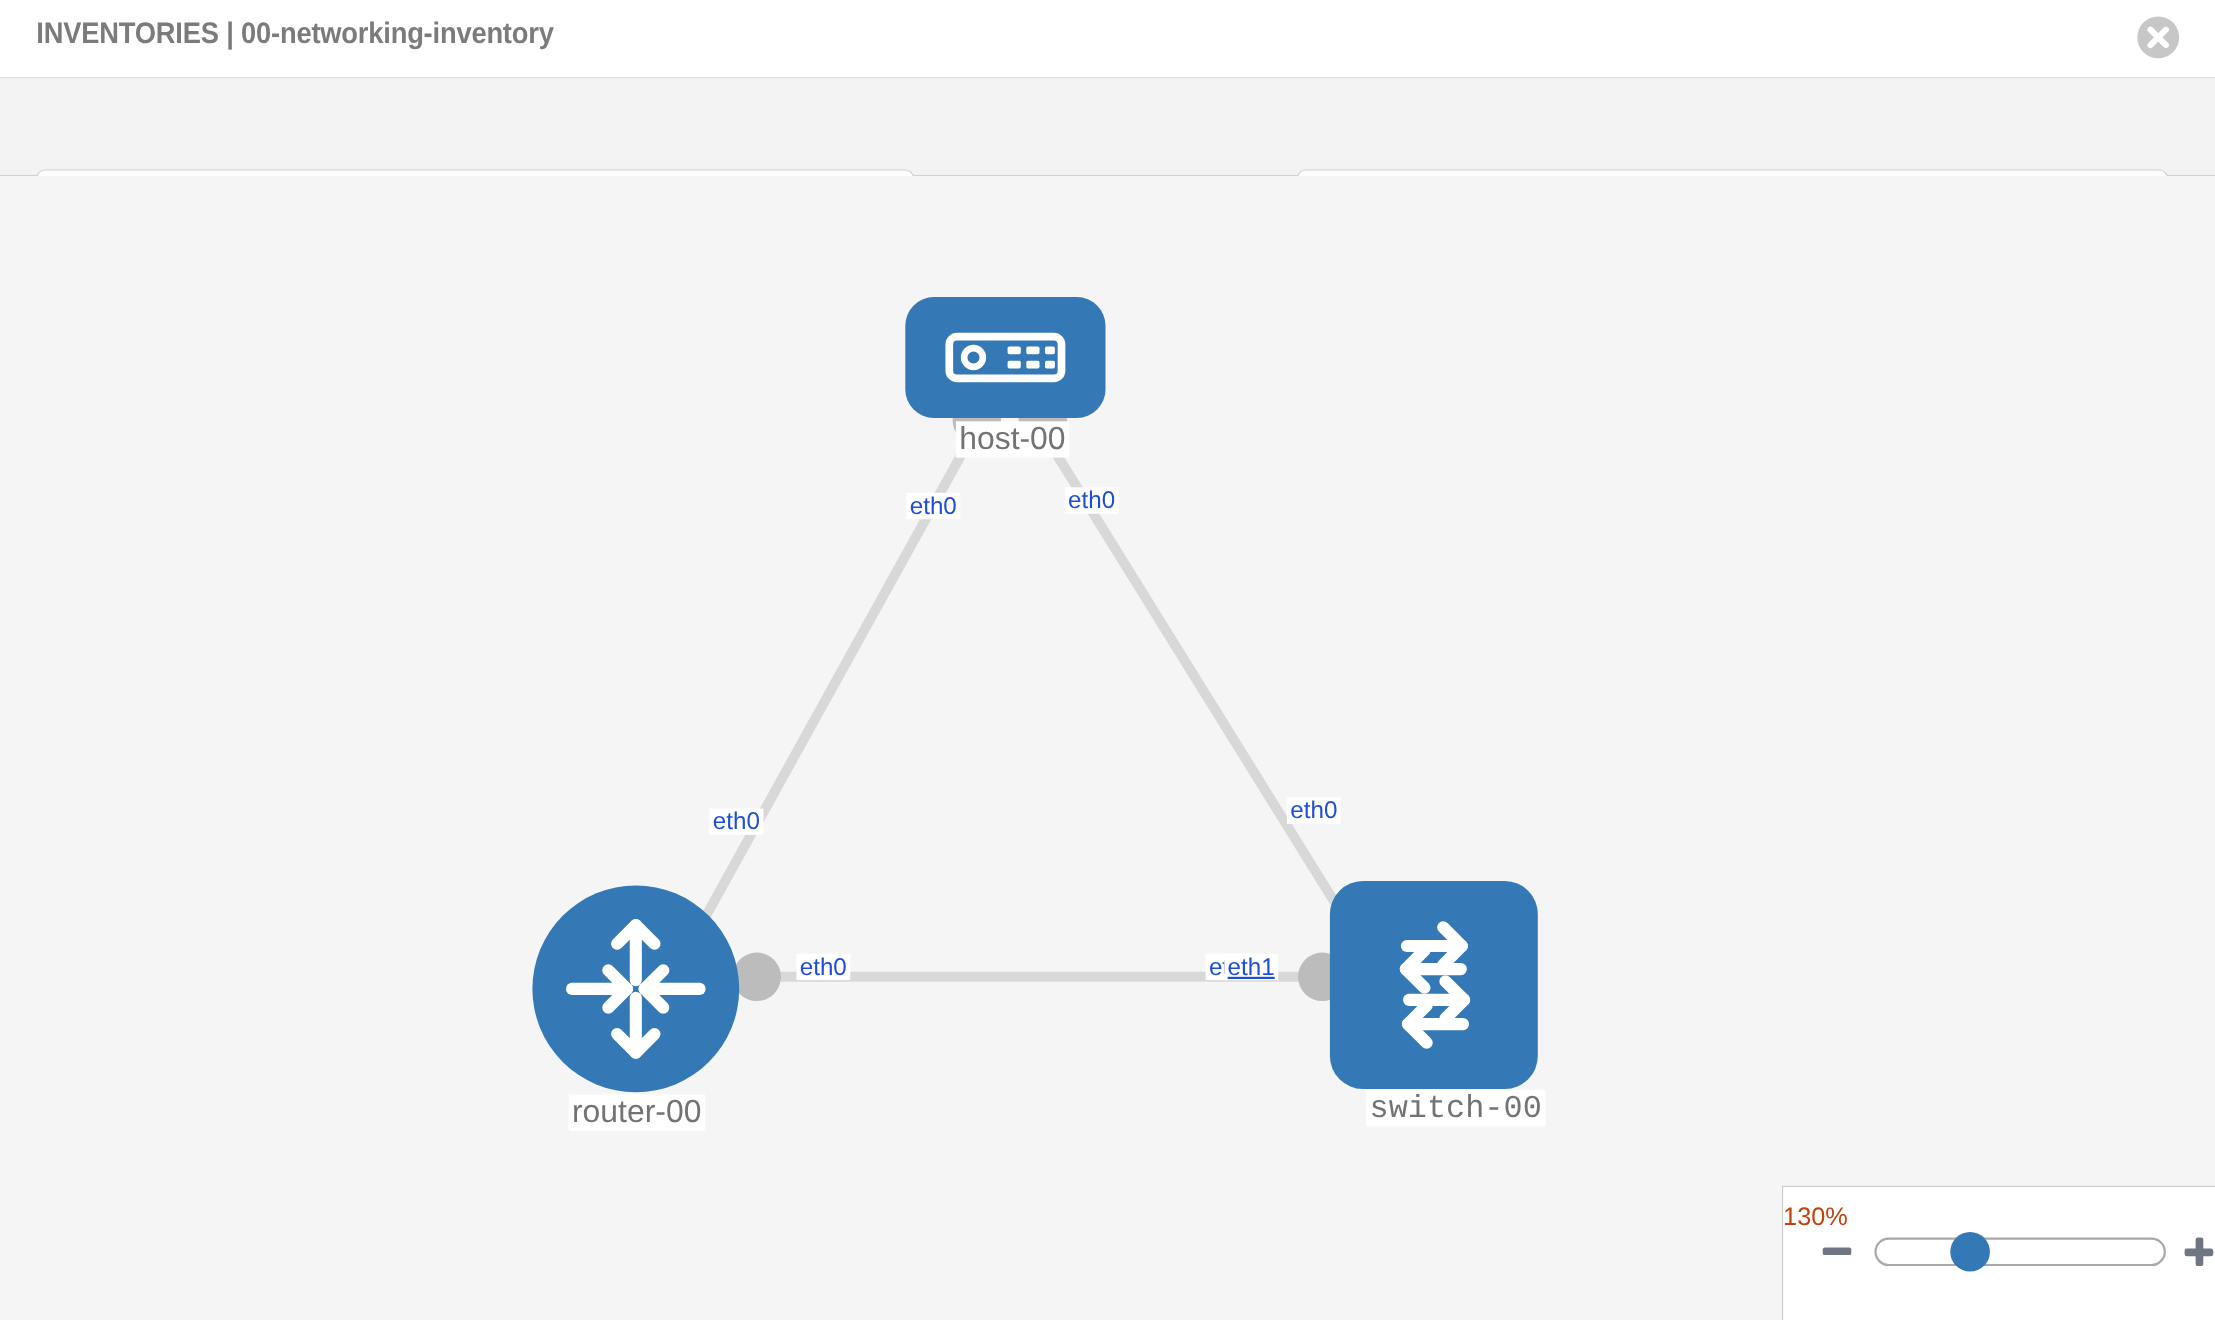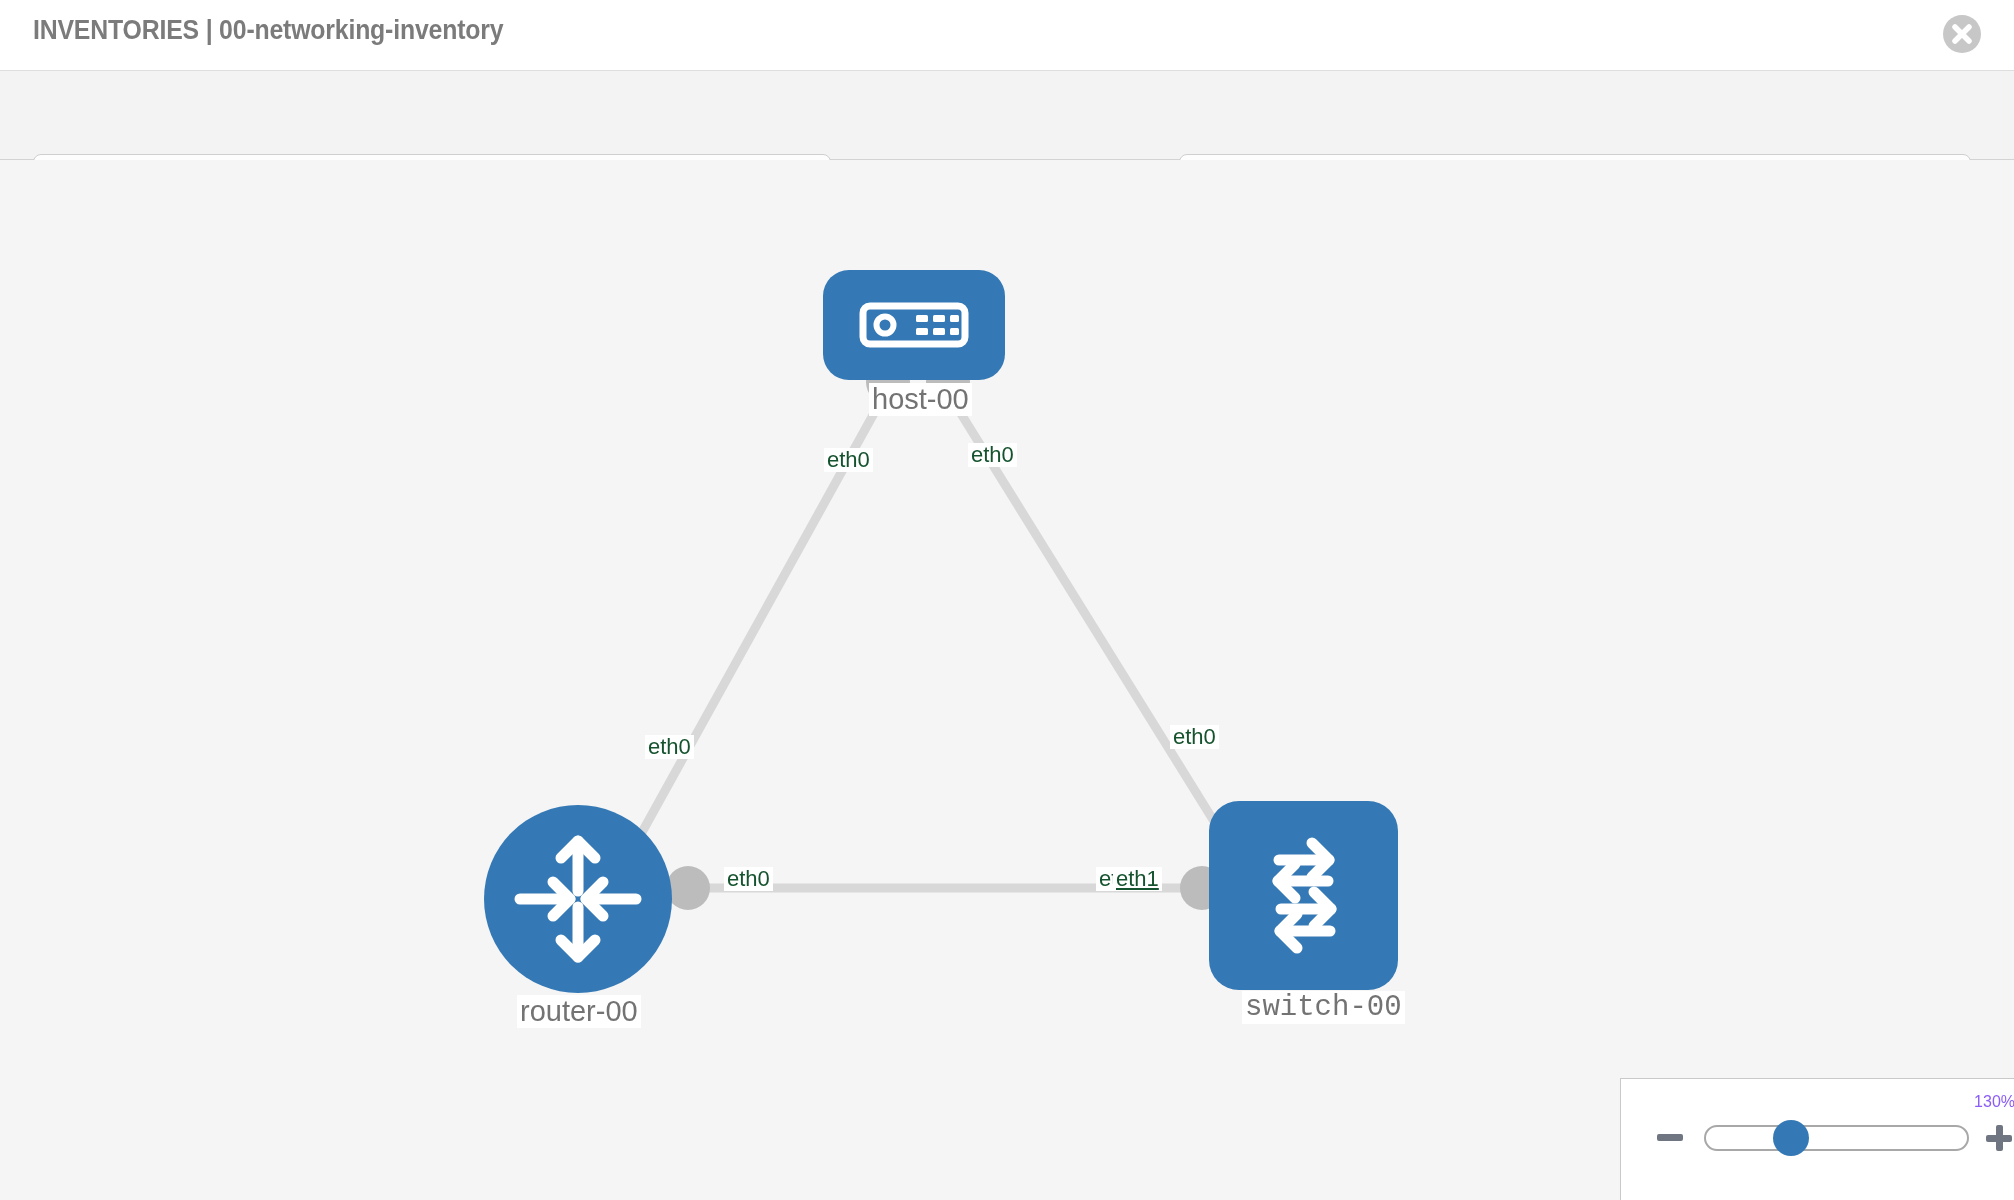--- a/index.html
+++ b/index.html
@@ -81,36 +81,36 @@
   .node-shape svg { display:block; }
 
   .node-label {
     position: absolute; white-space: nowrap;
     font-size: 29px; color: #737373;
     background: #ffffff;
     line-height: 1.0; padding: 2px 3px;
   }
   .iface-label {
     position: absolute; white-space: nowrap;
-    font-size: 22px; color: #14532d;
+    font-size: 22px; color: #1d4ed8;
     background: #ffffff;
     line-height: 1.0; padding: 1px 3px;
   }
 
   
   .zoom-panel {
     position: absolute; left: 1620px; top: 1078px;
     width: 394px; height: 122px;
     background: #ffffff;
     border-top: 1px solid #c9c9c9;
     border-left: 1px solid #c9c9c9;
   }
   .zoom-level {
     position: absolute; left: 0; top: 14px; width: 394px;
-    text-align: right; font-size: 16px; color: #8b5cf6;
+    text-align: left; font-size: 23px; color: #c2410c;
   }
   .zoom-minus {
     position: absolute; left: 36px; top: 55px;
     width: 26px; height: 7px; border-radius: 2px; background: #6f7681;
     cursor: pointer;
   }
   .zoom-track {
     position: absolute; left: 83px; top: 46px;
     width: 265px; height: 26px;
     border: 2px solid #a8a8a8; border-radius: 13px; background: #ffffff;

